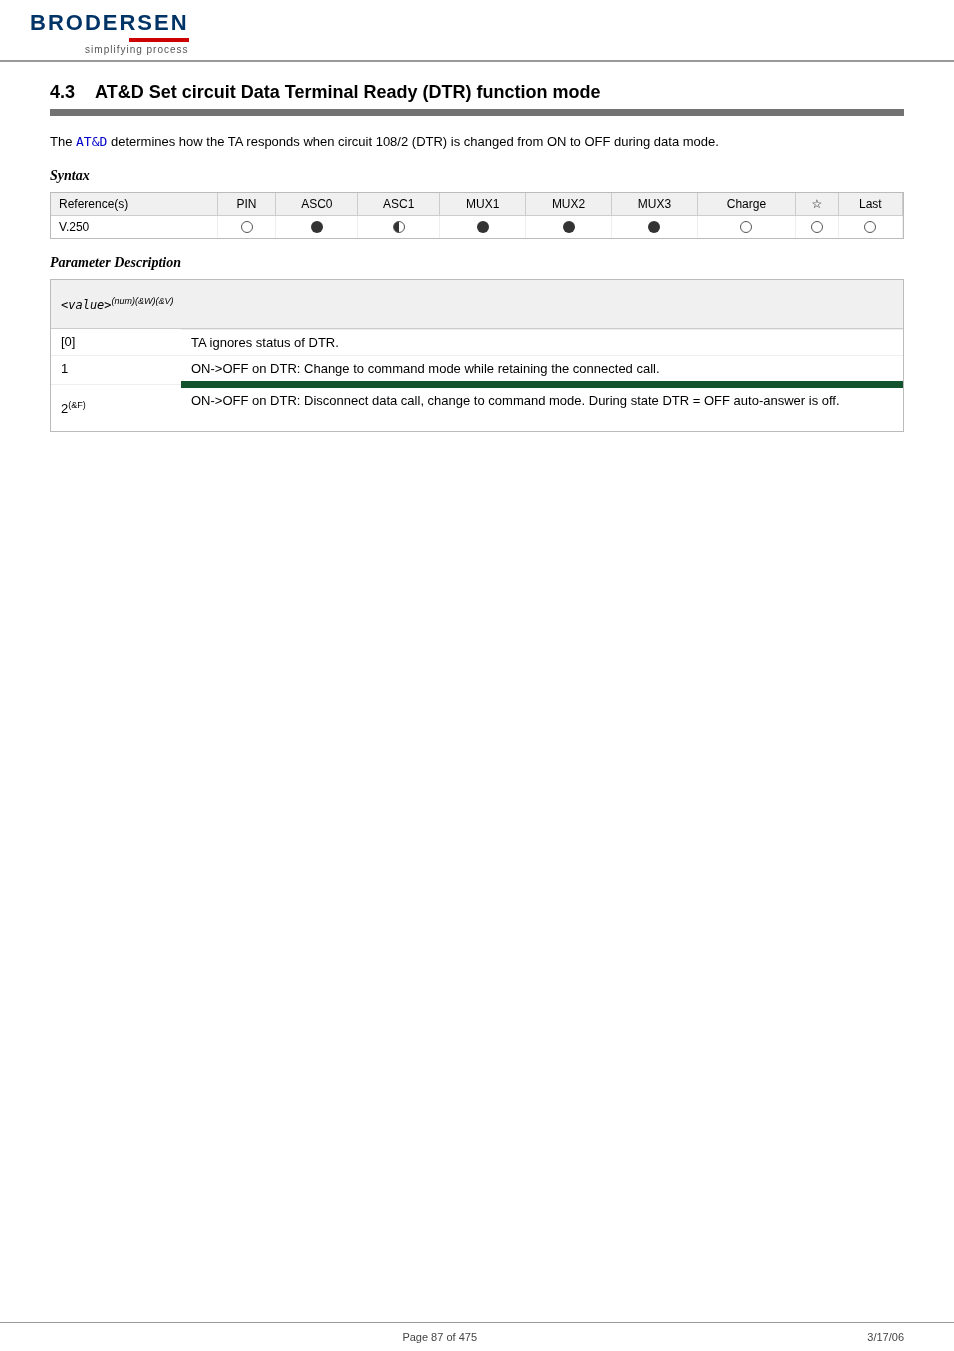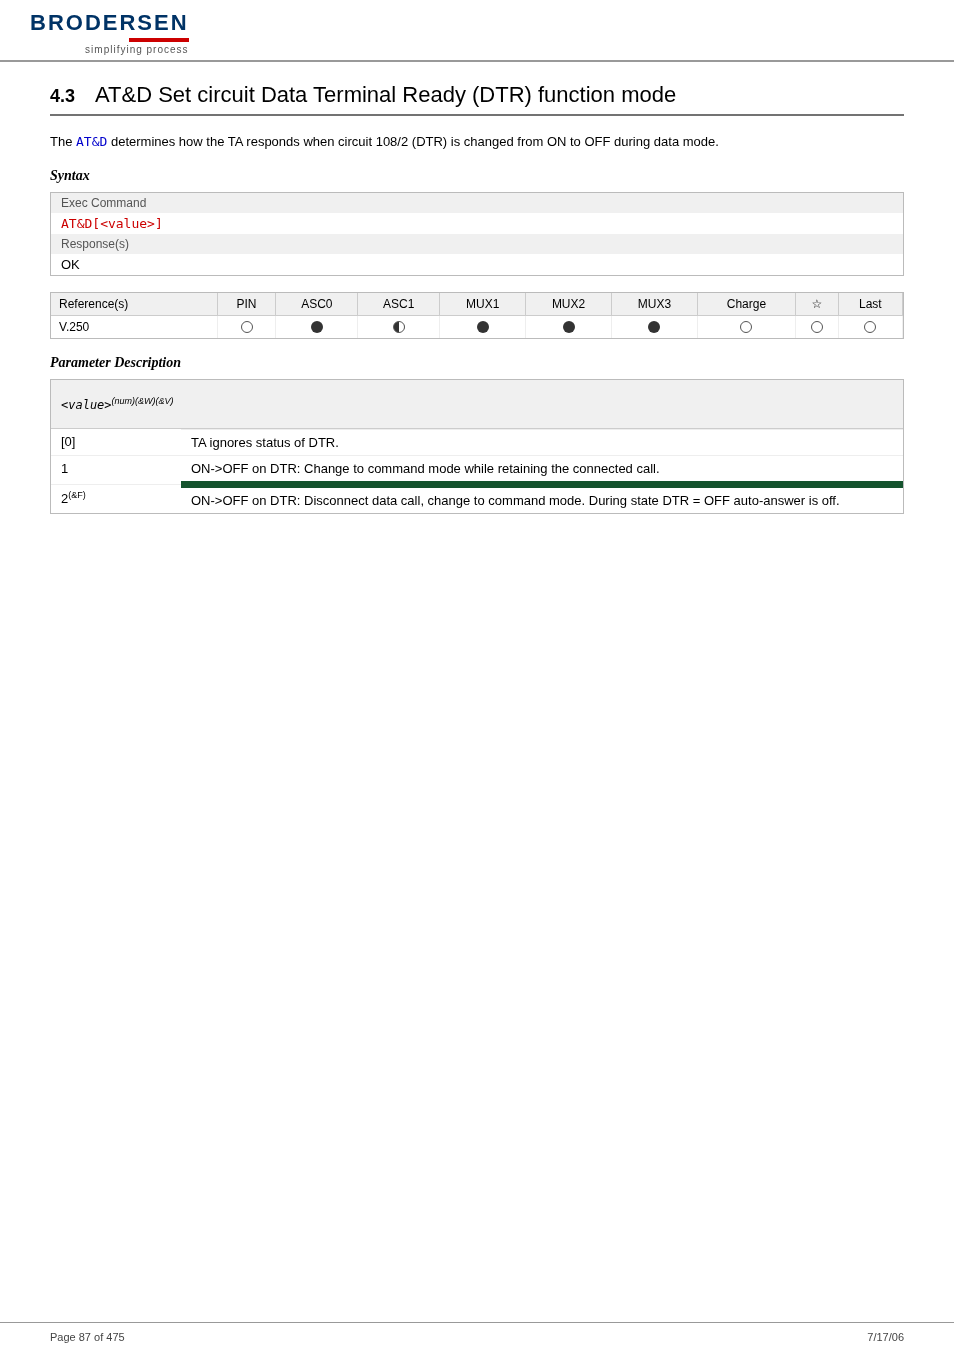--- a/index.html
+++ b/index.html
@@ -47,31 +47,31 @@
     .main-content {
       padding: 20px 50px 20px 50px;
     }
 
     
     .section-heading {
       display: flex;
       align-items: baseline;
       gap: 20px;
       margin-bottom: 16px;
-      border-bottom: 2px solid #737373;
+      border-bottom: 7px solid #737373;
       padding-bottom: 6px;
     }
     .section-number {
       font-size: 18px;
       font-weight: bold;
       color: #000;
     }
     .section-title {
-      font-size: 22px;
-      font-weight: normal;
+      font-size: 18px;
+      font-weight: bold;
       color: #000;
     }
 
     
     .body-text {
       font-size: 13px;
       margin-bottom: 16px;
       line-height: 1.5;
     }
     .inline-code {
@@ -128,21 +128,21 @@
       border-top: 1px solid #999;
       display: flex;
       justify-content: space-between;
       font-size: 11px;
       color: #444;
     }
     .footer-left, .footer-right, .footer-center {
       flex: 1;
     }
     .footer-center {
-      text-align: left;
+      text-align: right;
     }
     .footer-right {
       text-align: right;
     }
 
     .full-syntax-container {
       border: 1px solid #bbb;
       margin-bottom: 16px;
     }
     .syntax-gray-row {
@@ -202,28 +202,20 @@
     <span class="section-title">AT&amp;D   Set circuit Data Terminal Ready (DTR) function mode</span>
   </div>
 
   <p class="body-text">
     The <span class="inline-code">AT&amp;D</span>
     <span> determines how the TA responds when circuit 108/2 (DTR) is changed from ON to OFF during data mode.</span>
   </p>
 
   <div class="subsection-title">Syntax</div>
 
-  <div class="full-syntax-container">
-    <div class="syntax-gray-row">Exec Command</div>
-    <div class="syntax-white-row">
-      <span style="font-family:monospace; color:#cc0000;">AT&amp;D[&lt;value&gt;]</span>
-    </div>
-    <div class="syntax-gray-row">Response(s)</div>
-    <div class="syntax-white-row">OK</div>
-  </div>
 
   <div style="border:1px solid #bbb; margin-bottom:16px;">
     <table class="big-ref-table">
       <thead>
         <tr>
           <th style="border-bottom:1px solid #ccc;">Reference(s)</th>
           <th style="border-bottom:1px solid #ccc;">PIN</th>
           <th style="border-bottom:1px solid #ccc;">ASC0</th>
           <th style="border-bottom:1px solid #ccc;">ASC1</th>
           <th style="border-bottom:1px solid #ccc;">MUX1</th>
@@ -263,25 +255,25 @@
       <tbody>
         <tr>
           <td style="width:130px; padding:5px 10px; vertical-align:top; font-size:13px;">[0]</td>
           <td style="padding:5px 10px; vertical-align:top; font-size:13px; border-top:1px solid #eee;">TA ignores status of DTR.</td>
         </tr>
         <tr>
           <td style="width:130px; padding:5px 10px; vertical-align:top; font-size:13px; border-top:1px solid #eee;">1</td>
           <td style="padding:5px 10px; vertical-align:top; font-size:13px; border-top:1px solid #eee;">ON-&gt;OFF on DTR: Change to command mode while retaining the connected call.</td>
         </tr>
         <tr>
-          <td style="width:130px; padding:5px 10px; vertical-align:top; font-size:13px; border-top:1px solid #eee;">2<sup style="font-size:9px;">(&amp;F)</sup></td>
+          <td style="width:130px; padding:15px 10px; vertical-align:top; font-size:13px; border-top:1px solid #eee;">2<sup style="font-size:9px;">(&amp;F)</sup></td>
           <td style="padding:5px 10px; vertical-align:top; font-size:13px; border-top:7px solid #14532d;">ON-&gt;OFF on DTR: Disconnect data call, change to command mode. During state DTR = OFF auto-answer is off.</td>
         </tr>
       </tbody>
     </table>
   </div>
 
 </div>
 
 <div class="footer">
   <div class="footer-center">Page 87 of 475</div>
-  <div class="footer-right">7/17/06</div>
+  <div class="footer-right">3/17/06</div>
 </div>
 
 </body></html>

